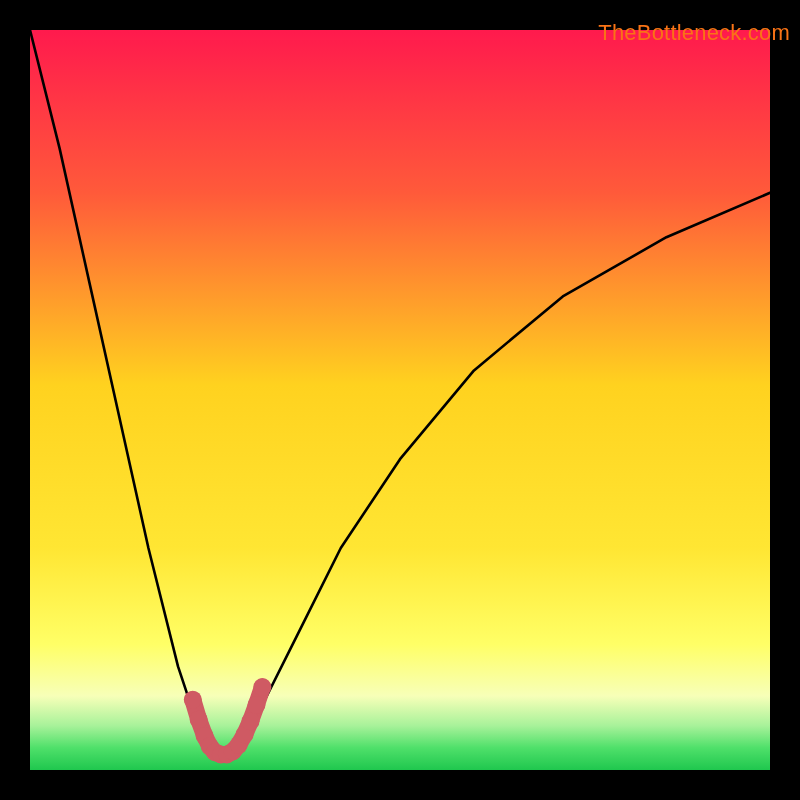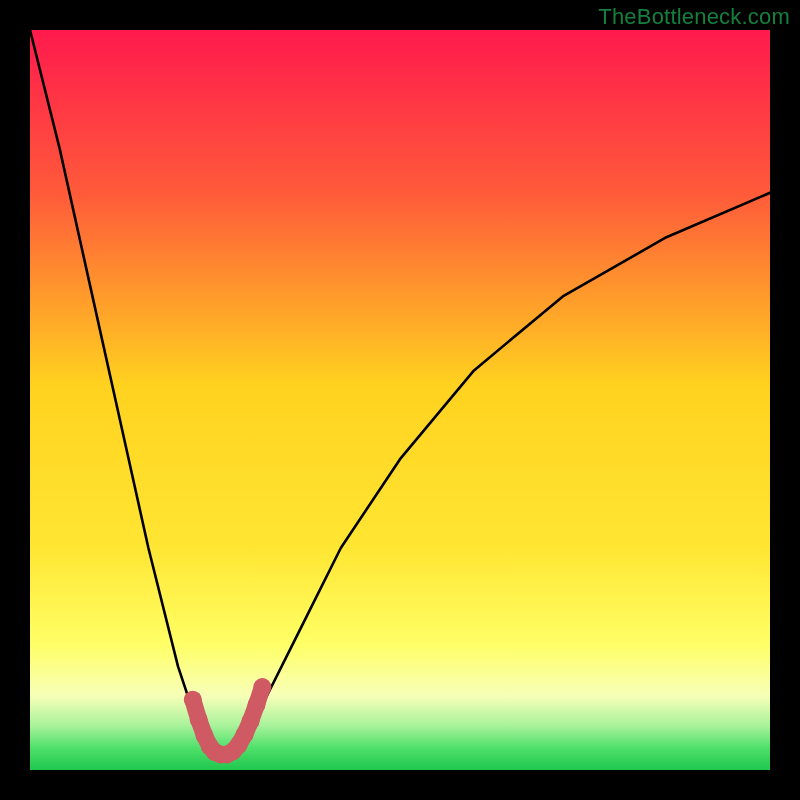--- a/index.html
+++ b/index.html
@@ -21,23 +21,23 @@
   }
   .plot-area {
     position: absolute;
     left: 0;
     top: 0;
     width: 740px;
     height: 740px;
   }
   .watermark {
     position: absolute;
-    top: 4px;
+    top: 20px;
     right: 10px;
-    color: #15803d;
+    color: #f97316;
     font-size: 22px;
     font-weight: 400;
     letter-spacing: 0.2px;
     user-select: none;
   }
 </style>
 </head>
 <body>
 
 <div class="frame">

